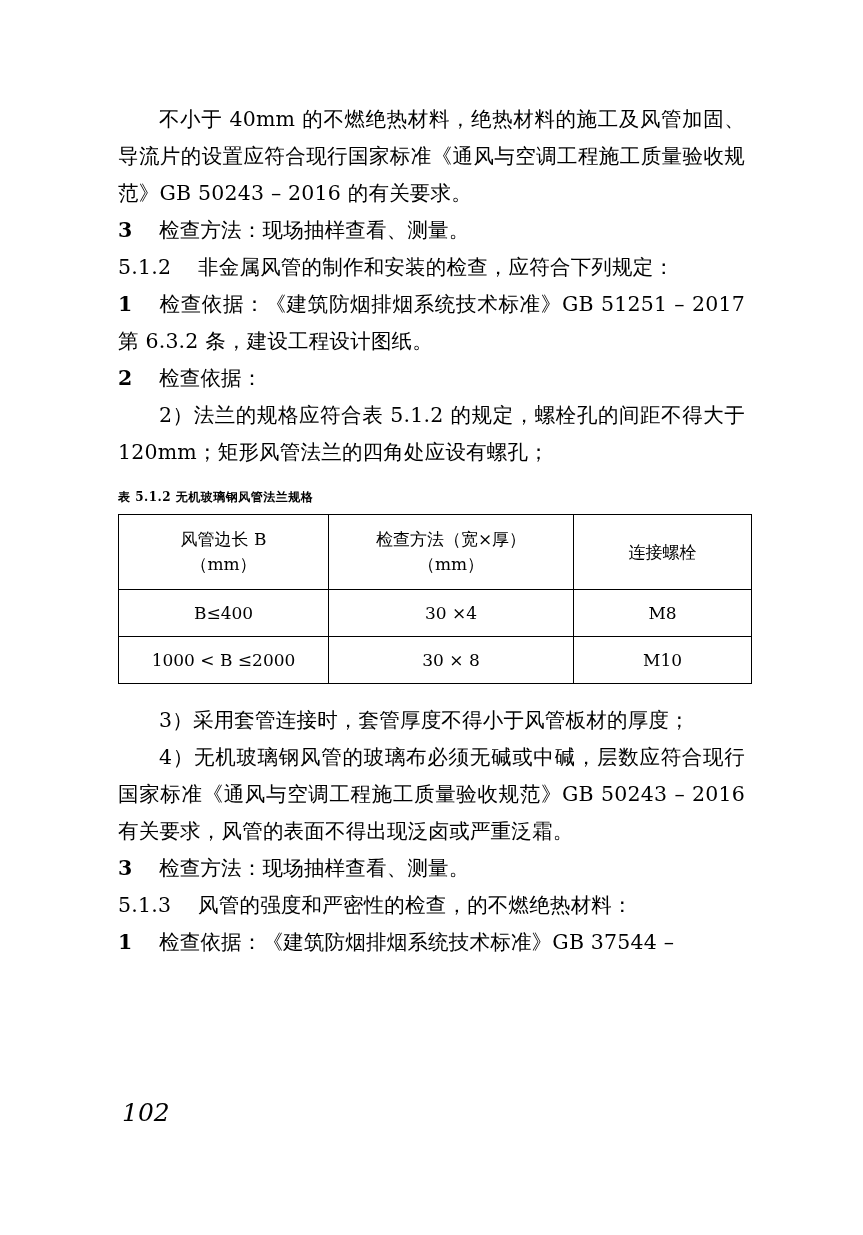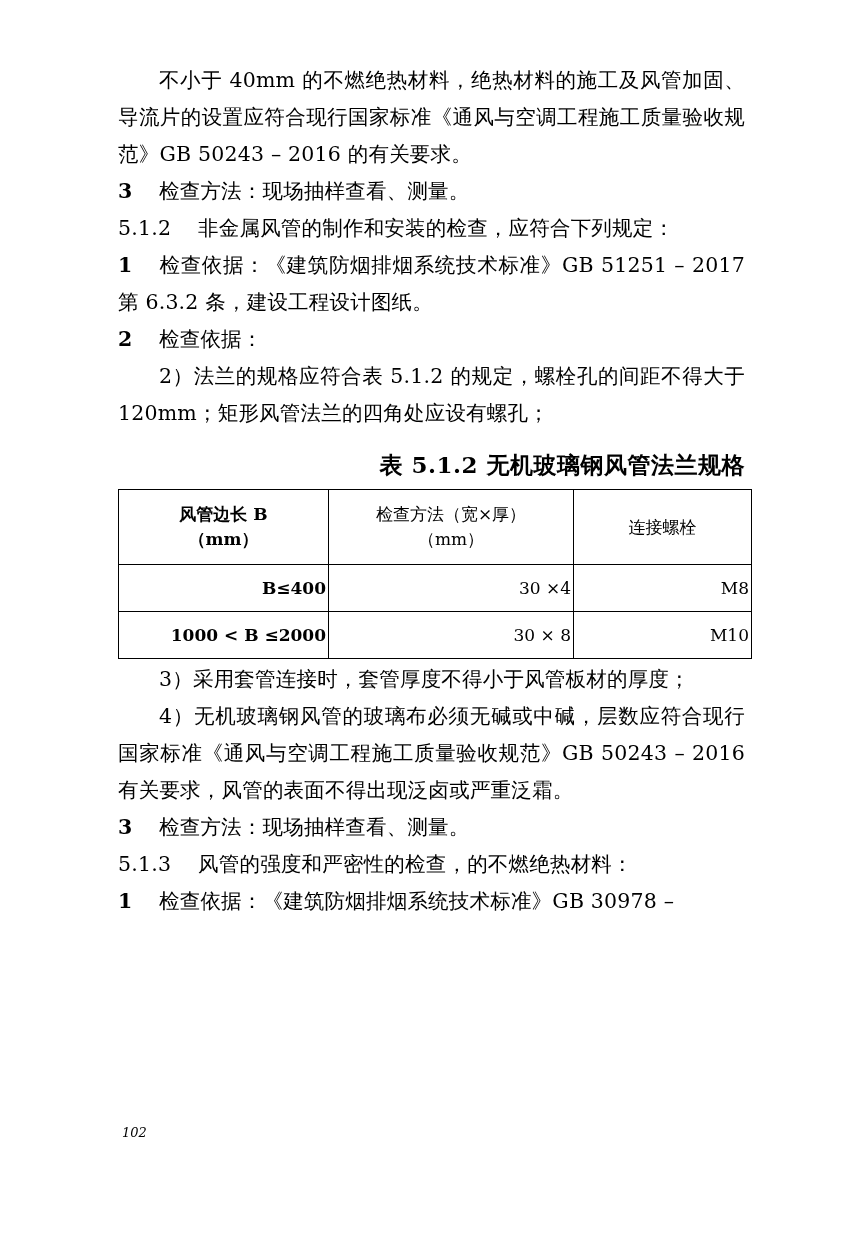--- a/index.html
+++ b/index.html
@@ -15,21 +15,21 @@
     position: relative;
     overflow: hidden;
   }
   .page {
     position: absolute;
     left: 0;
     top: 0;
     width: 863px;
     height: 1235px;
     box-sizing: border-box;
-    padding: 62px 118px 0 118px;
+    padding: 101px 118px 0 118px;
   }
   .para {
     font-size: 20.5px;
     line-height: 37px;
     text-align: justify;
     text-justify: inter-ideograph;
     margin: 0;
     letter-spacing: 0.2px;
   }
   .indent2 {
@@ -41,22 +41,22 @@
     min-width: 18px;
   }
   .numlead {
     display: inline-block;
     width: 41px;
   }
   .bold {
     font-weight: normal;
   }
   .tbl-caption {
-    text-align: right;
-    font-size: 23px;
+    text-align: left;
+    font-size: 12px;
     font-weight: bold;
     margin: 18px 0 8px 0;
     letter-spacing: 0.5px;
   }
   table.spec {
     border-collapse: collapse;
     width: 618px;
     margin: 0 auto;
     table-layout: fixed;
   }
@@ -67,34 +67,33 @@
     padding: 6px 2px;
     line-height: 26px;
   }
   table.spec tr.head td {
     height: 62px;
     vertical-align: middle;
   }
   table.spec tr.body td {
     height: 34px;
     vertical-align: middle;
-    text-align: right;
   }
-  .col1 { width: 205px; font-weight: bold; }
+  .col1 { width: 205px; }
   .col2 { width: 240px; }
   .col3 { width: 173px; }
   .two-line {
     display: block;
     line-height: 25px;
   }
   .pagenum {
     position: absolute;
     left: 122px;
-    bottom: 95px;
-    font-size: 13px;
+    bottom: 108px;
+    font-size: 25px;
     font-style: italic;
     font-family: "DejaVu Serif", "Liberation Serif", serif;
   }
   .gap-s { height: 2px; }
 </style>
 </head>
 <body>
 
 <div class="page">
 
@@ -136,24 +135,24 @@
     <tr class="body">
       <td class="col1">1000 &lt; B ≤2000</td>
       <td class="col2">30 × 8</td>
       <td class="col3">M10</td>
     </tr>
   </tbody>
     </table>
 
   <div class="gap-s"></div>
 
-  <p class="para indent2" style="">3）采用套管连接时，套管厚度不得小于风管板材的厚度；</p>
+  <p class="para indent2" style="margin-top:16px;">3）采用套管连接时，套管厚度不得小于风管板材的厚度；</p>
 
   <p class="para indent2">4）无机玻璃钢风管的玻璃布必须无碱或中碱，层数应符合现行国家标准《通风与空调工程施工质量验收规范》GB 50243 – 2016 有关要求，风管的表面不得出现泛卤或严重泛霜。</p>
 
   <p class="para"><span class="numlead"><span class="hang-num">3</span></span><span>检查方法：现场抽样查看、测量。</span></p>
 
   <p class="para"><span class="bold">5.1.3</span>&nbsp;&nbsp;&nbsp;&nbsp;<span>风管的强度和严密性的检查，的不燃绝热材料：</span></p>
 
-  <p class="para"><span class="numlead"><span class="hang-num">1</span></span><span>检查依据：《建筑防烟排烟系统技术标准》GB 30978 –</span></p>
+  <p class="para"><span class="numlead"><span class="hang-num">1</span></span><span>检查依据：《建筑防烟排烟系统技术标准》GB 37544 –</span></p>
 
   <div class="pagenum">102</div>
 </div>
 
 </body></html>

